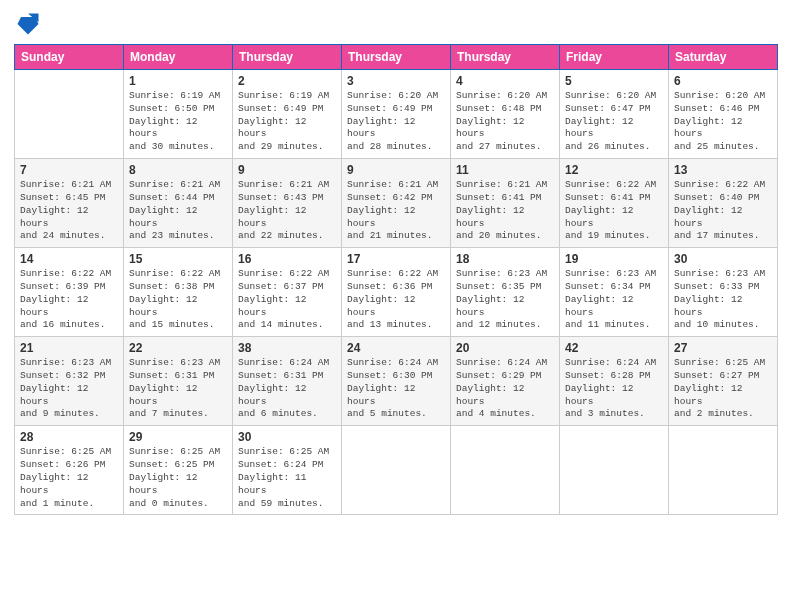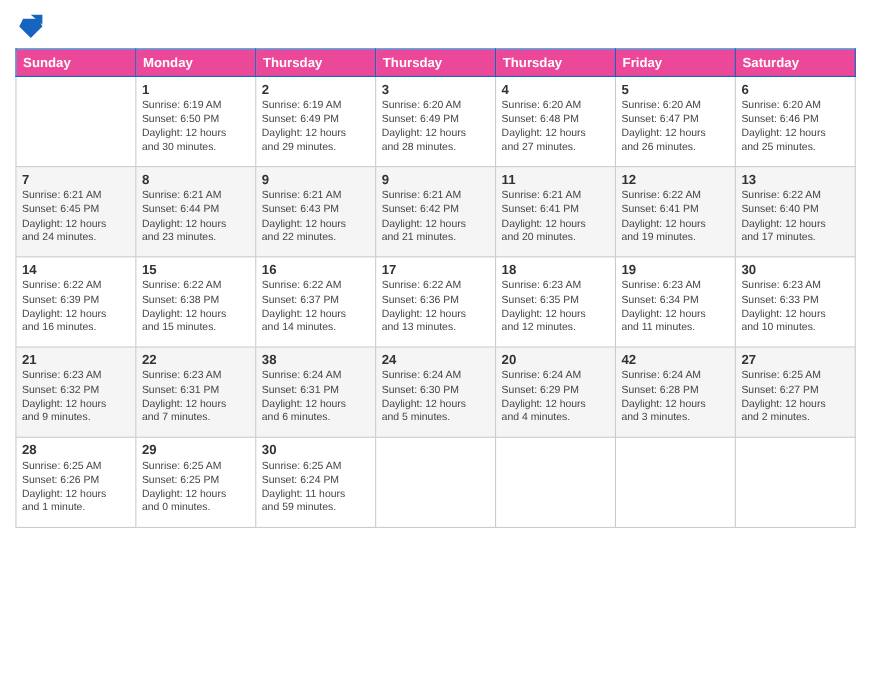--- a/index.html
+++ b/index.html
@@ -85,20 +85,21 @@
       font-weight: bold;
       font-size: 12px;
       color: #333;
       display: block;
       margin-bottom: 2px;
     }
     .day-info {
       font-size: 9.5px;
       color: #444;
       line-height: 1.35;
+      font-family: Liberation Mono, monospace;
     }
     .empty-cell {
       background: #f9f9f9;
     }
     tr:nth-child(odd) td { background: #fff; }
     tr:nth-child(even) td { background: #f5f5f5; }
     .calendar thead tr th { background: #ec4899; }
   </style>
 </head>
 <body>

